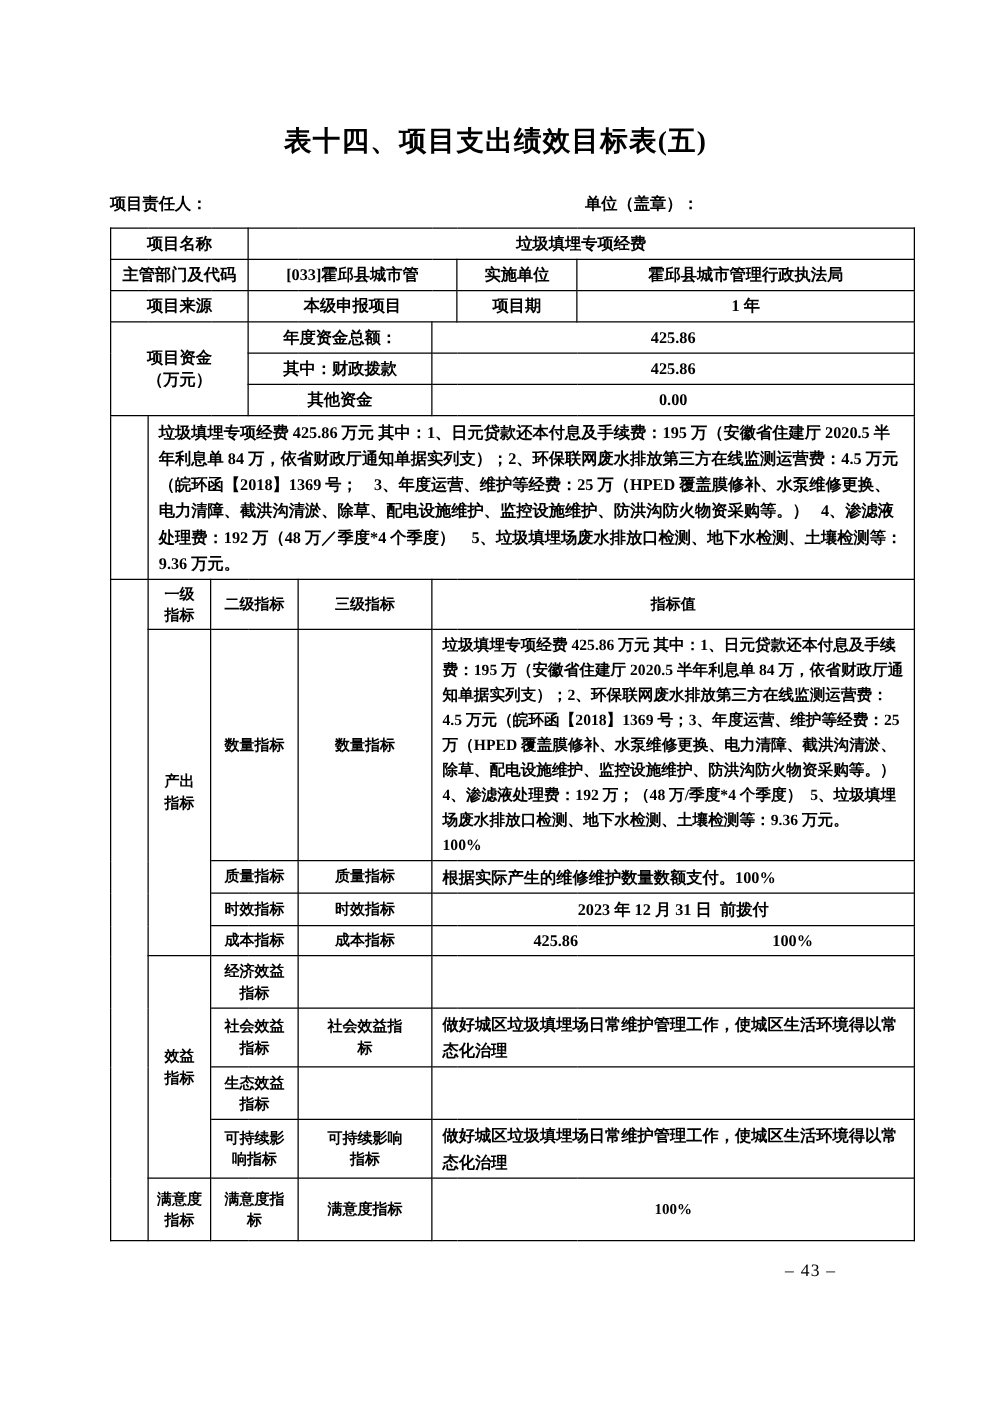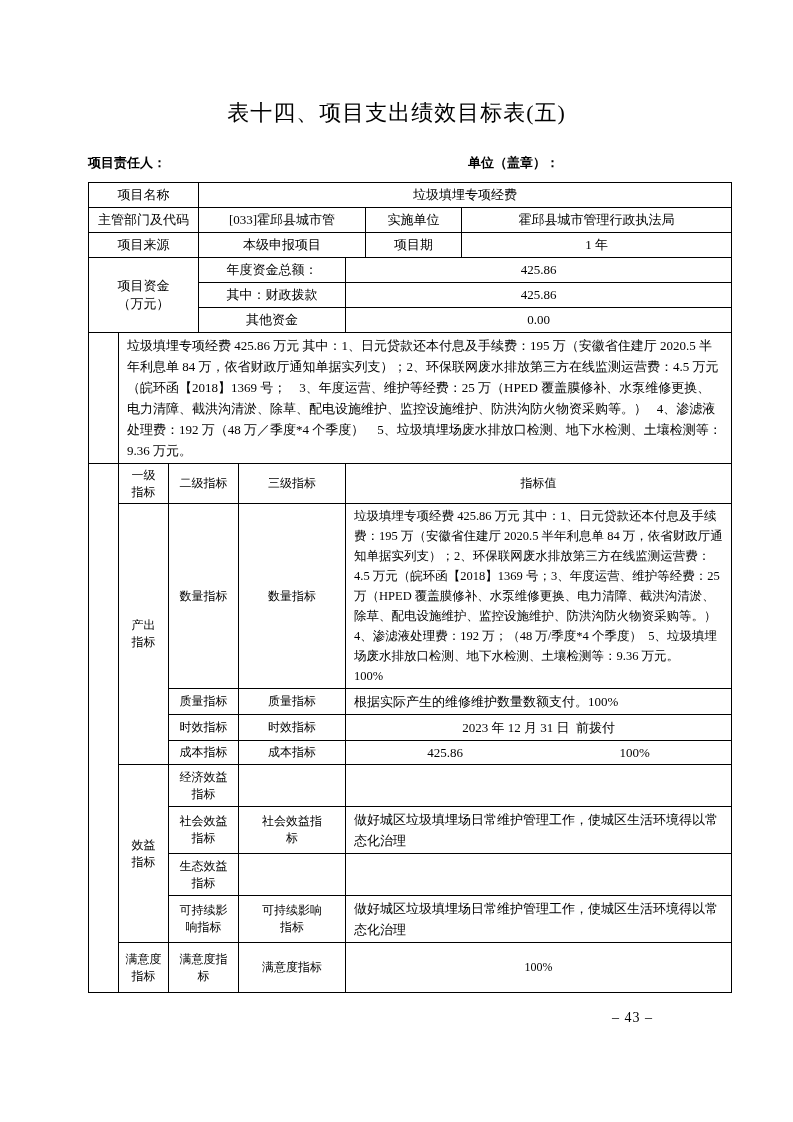--- a/index.html
+++ b/index.html
@@ -5,51 +5,51 @@
   html, body { margin: 0; padding: 0; }
   body {
     width: 793px; height: 1122px;
     background: #ffffff; color: #000;
     font-family: "Liberation Serif", "DejaVu Serif", serif;
     position: relative;
   }
   .sheet { position: relative; width: 793px; height: 1122px; overflow: hidden; }
   .title {
     padding-top: 98px; text-align: center;
-    font-size: 22px; font-weight: normal; letter-spacing: 1px;
+    font-size: 22px; font-weight: bold; letter-spacing: 1px;
   }
   .subtitle { text-align: center; font-size: 11px; margin-top: 9px; }
   .meta { position: relative; height: 20px; margin-top: 26px; font-size: 13px; font-weight: bold; }
   .meta .left  { position: absolute; left: 88px; }
   .meta .right { position: absolute; left: 468px; }
   table {
     border-collapse: collapse; table-layout: fixed;
     width: 643px; margin: 8px 0 0 88px;
-    font-weight: normal;
+    font-weight: bold;
   }
   td {
     border: 1px solid #000;
     font-size: 13px; padding: 1px 3px;
     vertical-align: middle; overflow: hidden;
   }
   .c   { text-align: center; }
   .ind { font-size: 12px; text-align: center; }
   .para {
     font-size: 13px; line-height: 21px; text-align: left;
     padding: 2px 8px; white-space: pre-wrap;
   }
   .para-sm { font-size: 12.5px; line-height: 20px; }
   .tc { text-align: center; margin-top: 28px; }
   .w2 { display: inline-block; width: 2em; }
   .w4 { display: inline-block; width: 4em; }
   .w5 { display: inline-block; width: 5em; }
   .vert  { display: inline-block; width: 1em; line-height: 20px; margin-left: 48px; }
   .vert2 { line-height: 23px; }
   .split { display: flex; justify-content: space-around; align-items: center; width: 100%; }
-  .pagenum { position: absolute; left: 612px; top: 1010px; font-size: 14px; letter-spacing: 1px; }
+  .pagenum { position: absolute; left: 628px; top: 1010px; font-size: 14px; letter-spacing: 1px; }
 </style>
 </head>
 <body>
 
 <div class="sheet">
 
   <div class="title">表十四、项目支出绩效目标表(五)</div>
 
   <div class="meta">
     <span class="left">项目责任人：</span>

